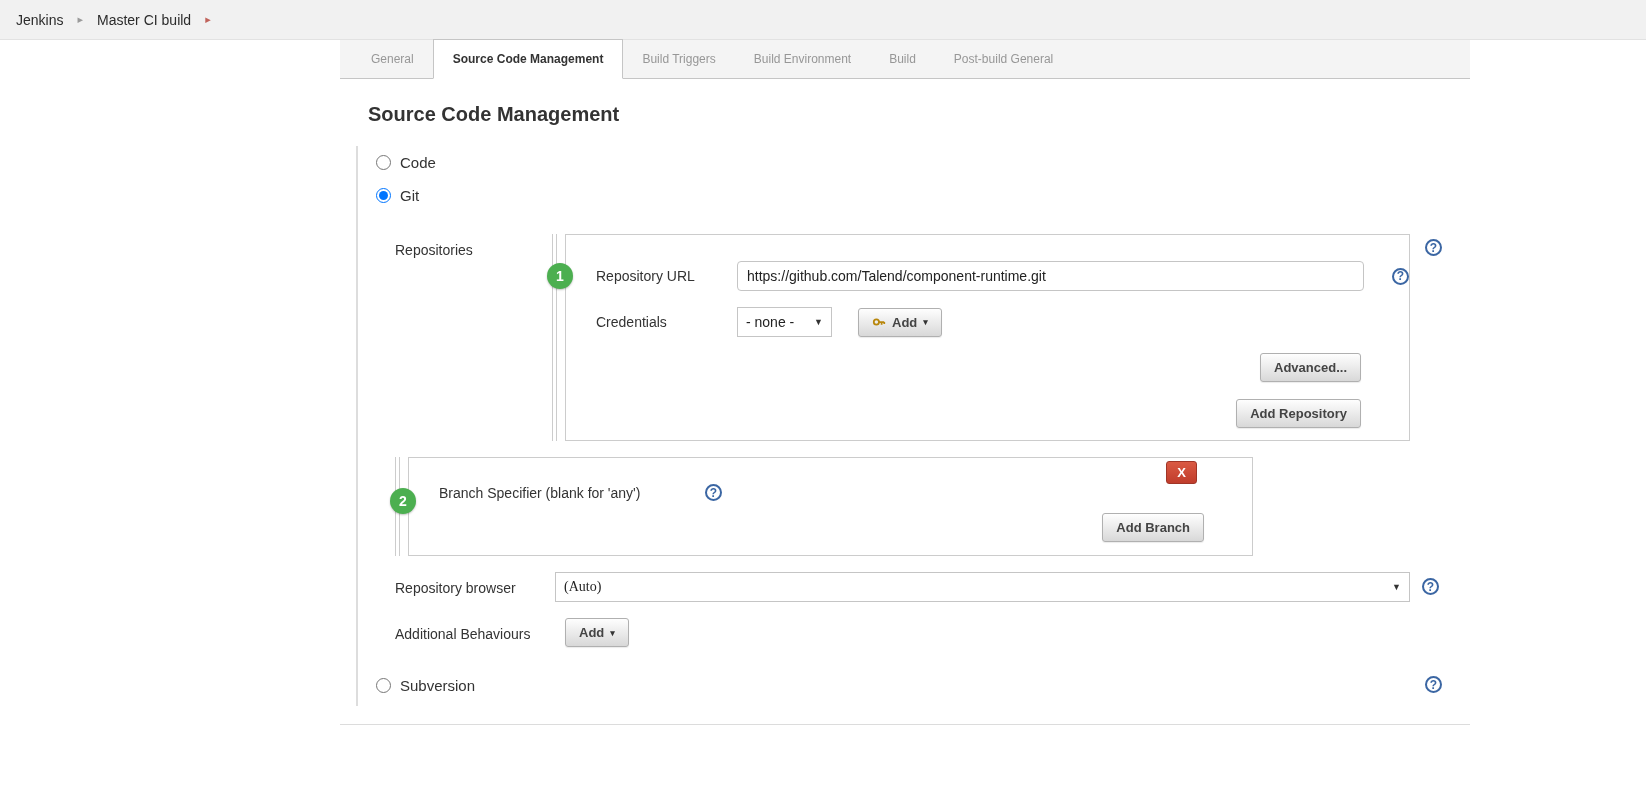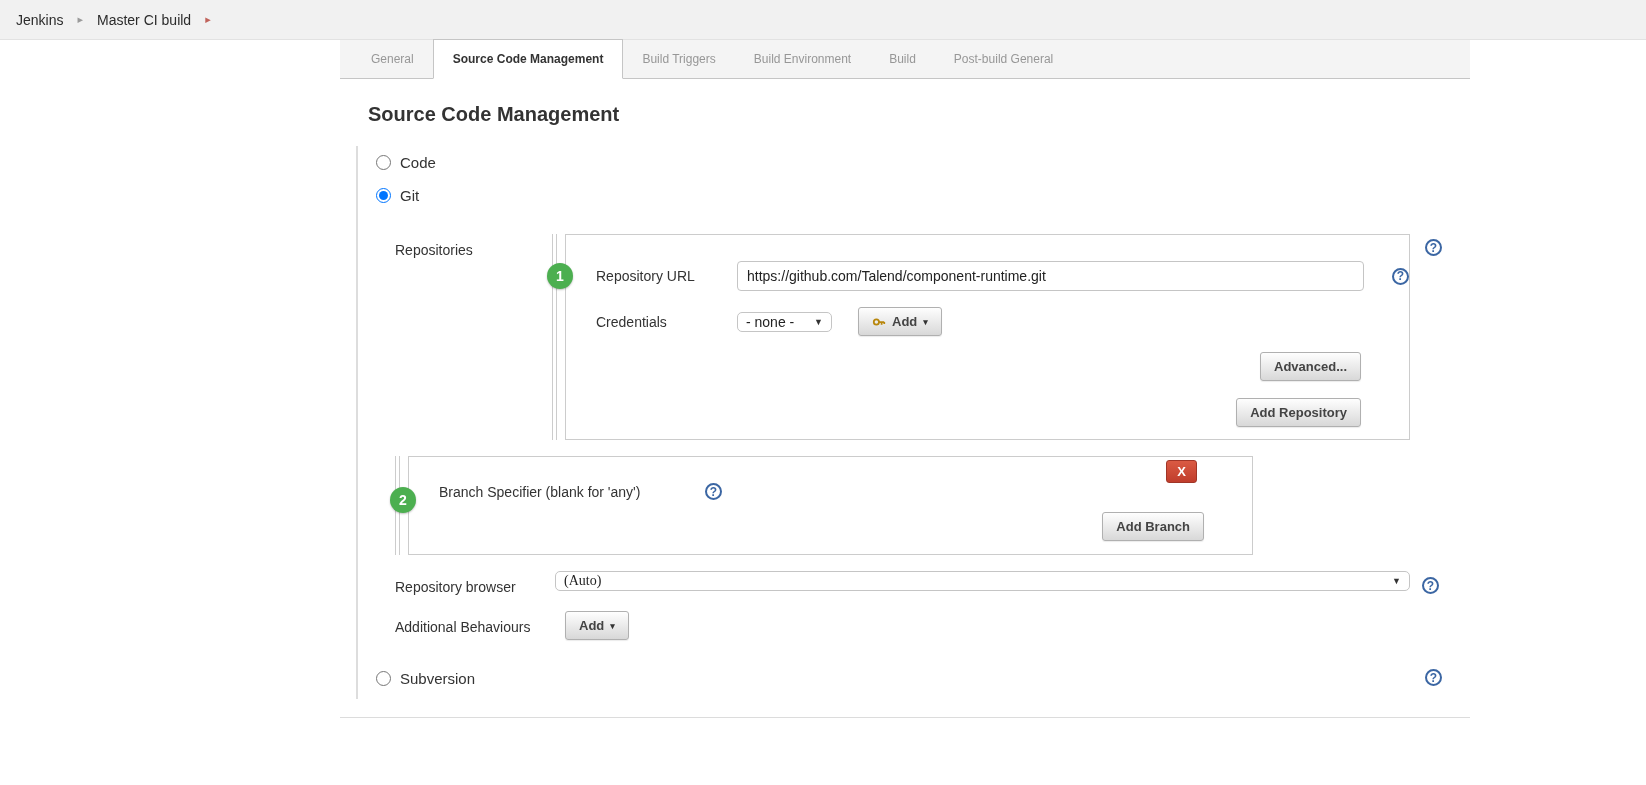--- a/index.html
+++ b/index.html
@@ -140,23 +140,23 @@
     display: inline-flex; align-items: center; justify-content: center;
     margin-left: 12px;
     cursor: pointer;
     background: #fff;
     flex-shrink: 0;
   }
   .row-help { position: absolute; left: 1030px; top: 5px; margin-left: 0; }
   .radio-help { position: absolute; left: 1067px; top: 7px; margin-left: 0; }
 
   .select-box {
-    height: 20px;
+    height: 30px;
     border: 1px solid #c5c5c5;
-    border-radius: 5px;
+    border-radius: 0;
     background: #fff;
     display: flex; align-items: center; justify-content: space-between;
     padding: 0 8px;
     font-size: 14px;
     cursor: pointer;
     color: #222;
   }
   .credentials-select { width: 95px; }
   .browser-select { width: 855px; margin-left: 3px; font-family: Liberation Serif, serif; }
   .select-caret { font-size: 9px; color: #333; margin-left: 8px; }

